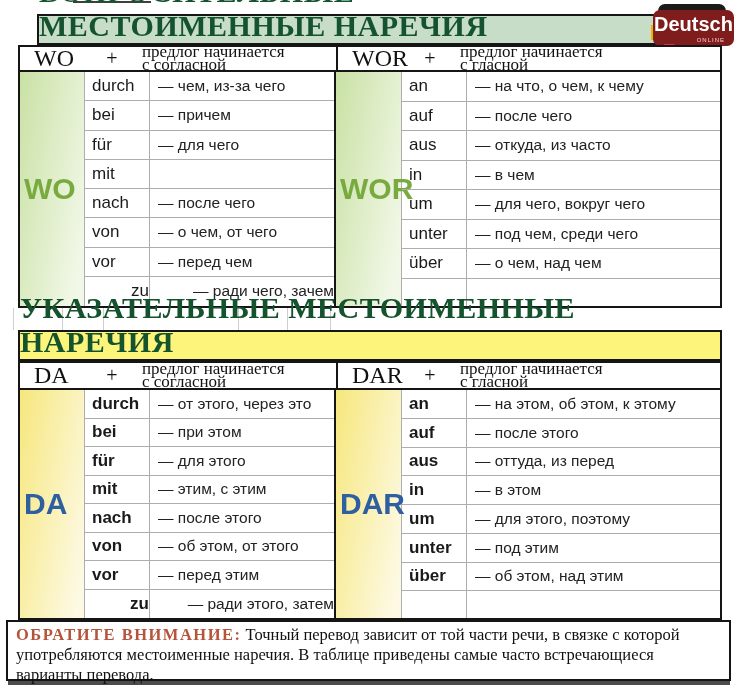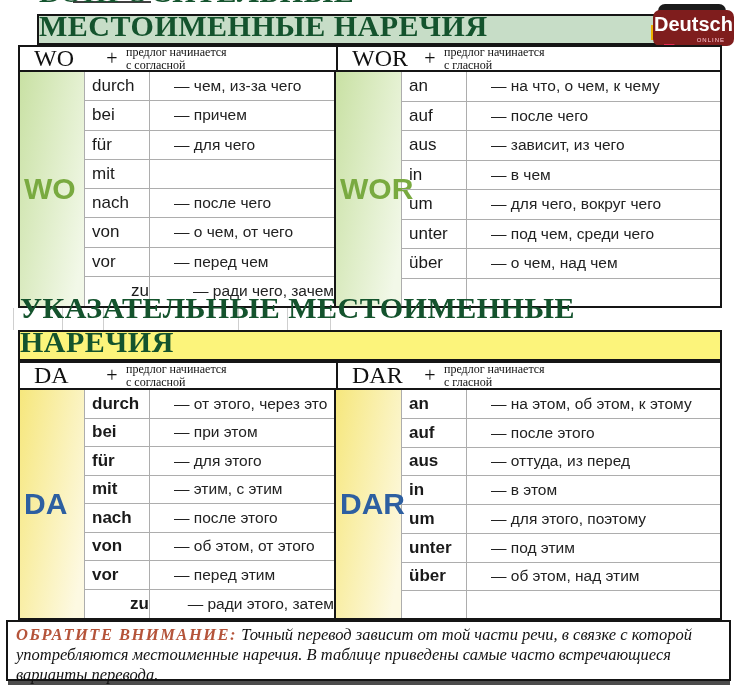--- a/index.html
+++ b/index.html
@@ -31,51 +31,51 @@
 
   
   .subheader{border:2px solid #151515;background:#fff;display:flex;}
   .sub-1{left:18px;top:45px;width:704px;height:27px;}
   .sub-2{left:18px;top:361px;width:704px;height:29px;}
   .sub-half{display:flex;align-items:center;font-family:"Liberation Serif", serif;color:#111;}
   .sub-half.l{width:316px;border-right:2px solid #151515;}
   .sub-half.r{flex:1;}
   .sub-prefix{font-size:24px;margin-left:14px;width:66px;}
   .sub-plus{font-size:20px;width:24px;text-align:center;}
-  .sub-cond{font-size:12px;line-height:12.5px;margin-left:2px;}
+  .sub-cond{font-size:17px;line-height:12.5px;margin-left:18px;}
 
   
   .tbody{border:2px solid #151515;border-top:none;background:#fff;display:flex;}
   .tbody-1{left:18px;top:72px;width:704px;height:236px;}
   .tbody-2{left:18px;top:390px;width:704px;height:230px;}
   .half{display:flex;box-sizing:border-box;}
   .half.l{width:316px;border-right:2px solid #151515;}
   .half.r{flex:1;}
   .bigcell{width:65px;display:flex;align-items:center;border-right:1px solid #adadad;
            font-weight:bold;font-size:30px;padding-left:4px;box-sizing:border-box;}
   .half.r .bigcell{width:66px;}
   .green .bigcell{background:linear-gradient(100deg,#c9e1a4 0%,#f2f8e8 90%);color:#79aa40;}
   .yellow .bigcell{background:linear-gradient(100deg,#f6e77d 0%,#fdf9e2 90%);color:#2d5fa1;}
   .rows{flex:1;position:relative;display:flex;flex-direction:column;}
   .rows::before{content:'';position:absolute;left:64px;top:0;bottom:0;width:1px;background:#adadad;}
   .row{display:flex;align-items:center;border-bottom:1px solid #adadad;box-sizing:border-box;}
   .tbody-1 .row{height:29.5px;}
   .tbody-2 .row{height:28.75px;}
   .half.l .rows .row:last-child{border-bottom:none;text-align:right;}
   .de{width:64px;padding-left:7px;font-size:17px;color:#1a1a1a;box-sizing:border-box;}
-  .ru{flex:1;padding-left:25px;font-size:15.5px;color:#222;}
+  .ru{flex:1;padding-left:9px;font-size:15.5px;color:#222;}
   .tbody-2 .de{font-weight:bold;}
 
   
   .grid-line{top:308px;height:22px;width:1px;background:#cfcfcf;}
 
   
   .note{left:6px;top:620px;width:725px;height:61px;border:2px solid #151515;background:#fff;
         font-family:"Liberation Serif", serif;font-size:16.5px;line-height:1.22;color:#111;
-        padding:3px 8px;font-style:italic;}
+        padding:3px 8px;}
   .note-label{color:#b5543a;font-weight:bold;letter-spacing:1.5px;}
 </style>
 </head>
 <body>
 
 <div class="abs stray-top"></div>
 <div class="abs bottom-bar"></div>
 
 <div class="abs grid-line" style="left:13px"></div>
 <div class="abs grid-line" style="left:62px"></div>
@@ -171,21 +171,21 @@
           <span class="ru">— на что, о чем, к чему</span>
         </div>
 
         <div class="row">
           <span class="de">auf</span>
           <span class="ru">— после чего</span>
         </div>
 
         <div class="row">
           <span class="de">aus</span>
-          <span class="ru">— зависит, из чего</span>
+          <span class="ru">— откуда, из часто</span>
         </div>
 
         <div class="row">
           <span class="de">in</span>
           <span class="ru">— в чем</span>
         </div>
 
         <div class="row">
           <span class="de">um</span>
           <span class="ru">— для чего, вокруг чего</span>

